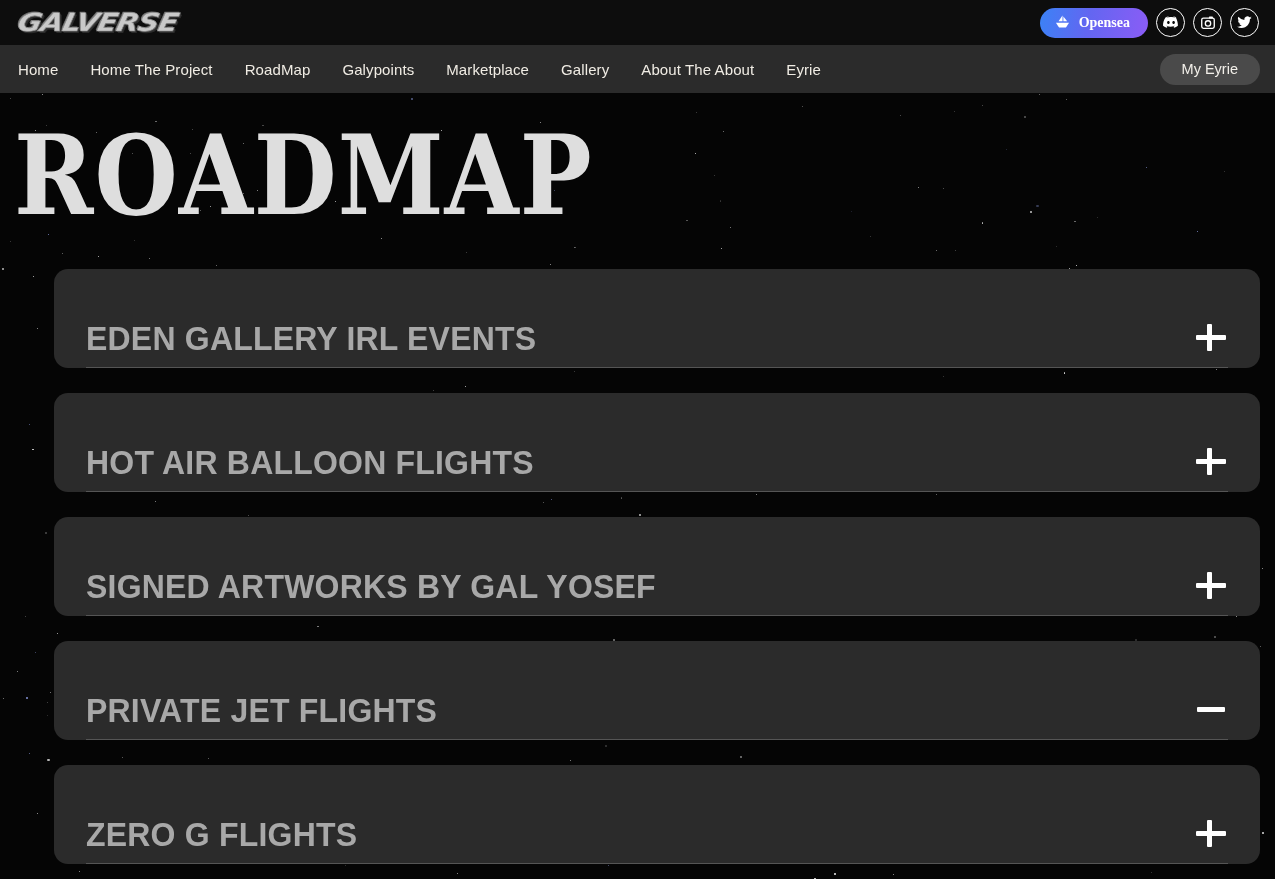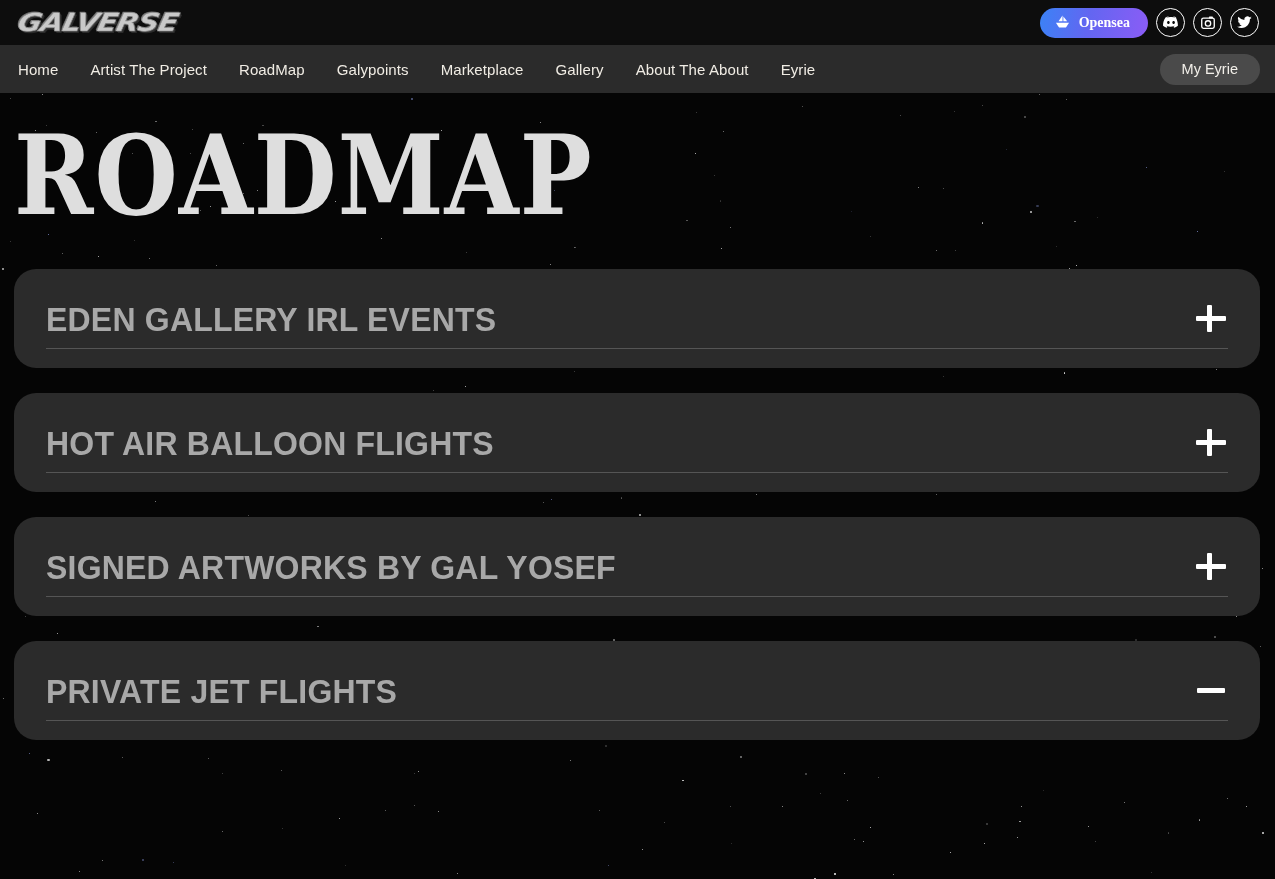--- a/index.html
+++ b/index.html
@@ -184,28 +184,28 @@
   
   .accordion {
     position: absolute;
     left: 14px;
     top: 176px;
     width: 1246px;
     z-index: 3;
   }
   .panel {
     background: #2b2b2b;
-    border-radius: 22px;
+    border-radius: 14px;
     height: 99px;
     margin-bottom: 25px;
     display: flex;
-    align-items: center;
     padding: 0 32px 0 32px;
     cursor: pointer;
     position: relative;
+    margin-left: 40px;
   }
   .panel-inner {
     flex: 1 1 auto;
     display: flex;
     align-items: flex-end;
     justify-content: space-between;
     border-bottom: 1px solid #555555;
     padding-bottom: 10px;
     margin-top: 14px;
   }
@@ -288,21 +288,21 @@
           <path d="M23.6 2.4a9.4 9.4 0 0 1-2.7.76A4.75 4.75 0 0 0 23 .55a9.4 9.4 0 0 1-3 1.15A4.7 4.7 0 0 0 11.9 5.9 13.3 13.3 0 0 1 2.25.86a4.7 4.7 0 0 0 1.45 6.3 4.6 4.6 0 0 1-2.13-.6v.06a4.7 4.7 0 0 0 3.77 4.62 4.7 4.7 0 0 1-2.12.08 4.7 4.7 0 0 0 4.39 3.27A9.45 9.45 0 0 1 0 16.6a13.3 13.3 0 0 0 7.22 2.12c8.67 0 13.4-7.2 13.4-13.44l-.01-.61A9.6 9.6 0 0 0 23.6 2.4Z"></path>
         </svg>
       </div>
 
     </div>
   </div>
 
   <div class="navbar">
     <div class="nav-items">
       <div class="nav-item">Home</div>
-      <div class="nav-item">Artist The Project</div>
+      <div class="nav-item">Home The Project</div>
       <div class="nav-item">RoadMap</div>
       <div class="nav-item">Galypoints</div>
       <div class="nav-item">Marketplace</div>
       <div class="nav-item">Gallery</div>
       <div class="nav-item">About The About</div>
       <div class="nav-item">Eyrie</div>
     </div>
     <div class="eyrie-btn">My Eyrie</div>
   </div>
 
@@ -688,16 +688,25 @@
       <div class="panel">
         <div class="panel-inner">
           <div class="panel-title">PRIVATE JET FLIGHTS</div>
           <div class="panel-toggle minus">
             <span class="bar bar-h"></span>
 
           </div>
         </div>
       </div>
 
+      <div class="panel">
+        <div class="panel-inner">
+          <div class="panel-title">ZERO G FLIGHTS</div>
+          <div class="panel-toggle plus">
+            <span class="bar bar-h"></span>
+            <span class="bar bar-v"></span>
+          </div>
+        </div>
+      </div>
 
     </div>
   </div>
 </div>
 
 </body></html>

